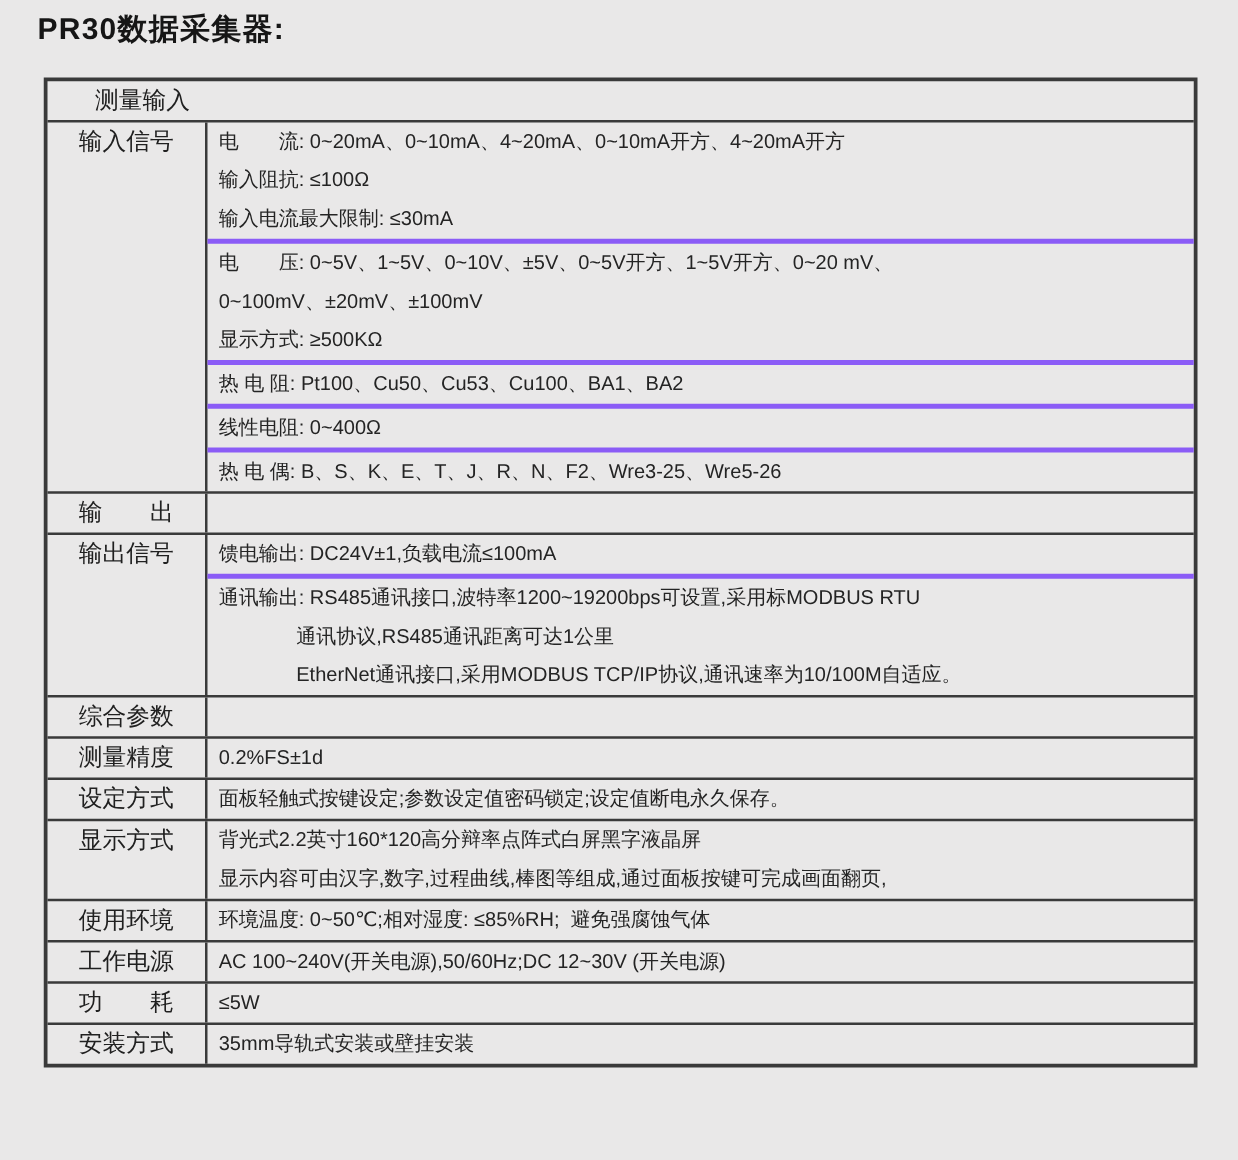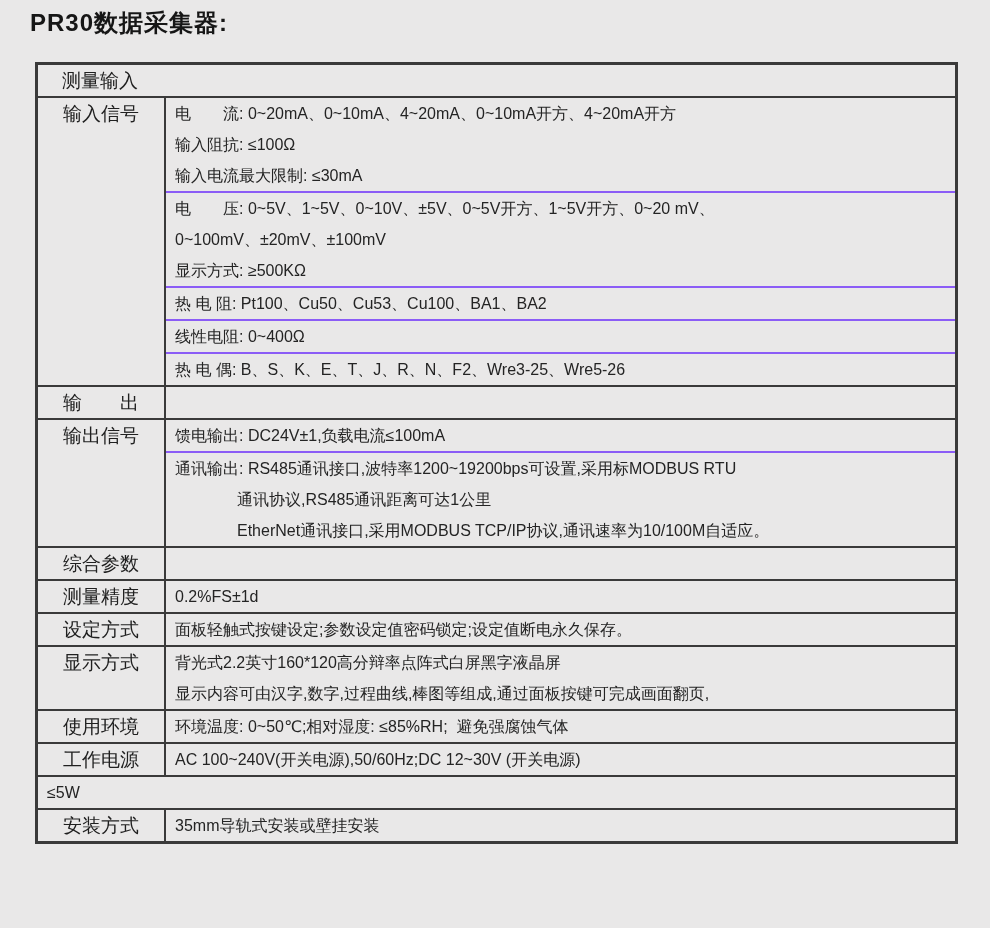--- a/index.html
+++ b/index.html
@@ -26,27 +26,27 @@
   .trow + .trow{border-top:2px solid #3a3a3a;}
   .lcell{
     flex:0 0 126px;max-width:126px;
     border-right:2px solid #3a3a3a;
     display:flex;justify-content:center;align-items:flex-start;
     font-size:19px;line-height:31px;white-space:pre;
     color:#202020;
   }
   .lcell-full{
     flex:1;
-    padding-left:24px;
+    padding-left:38px;
     font-size:19px;line-height:31px;white-space:pre;
     color:#202020;
   }
   .rcol{flex:1;min-width:0;display:flex;flex-direction:column;}
   .subrow{overflow:hidden;}
-  .subrow + .subrow{border-top:2px solid #8b5cf6;}
+  .subrow + .subrow{border-top:4px solid #8b5cf6;}
   .line{
     font-size:16px;line-height:31px;min-height:31px;
     padding-left:9px;white-space:pre;overflow:hidden;
     color:#242424;
   }
   .line.indent{padding-left:71px;}
 </style>
 </head>
 <body>
 
@@ -144,20 +144,21 @@
     </div>
     <div class="trow">
       <div class="lcell">工作电源</div>
       <div class="rcol">
         <div class="subrow">
           <div class="line">AC 100~240V(开关电源),50/60Hz;DC 12~30V (开关电源)</div>
         </div>
       </div>
     </div>
     <div class="trow">
+      <div class="lcell">功　　耗</div>
       <div class="rcol">
         <div class="subrow">
           <div class="line">≤5W</div>
         </div>
       </div>
     </div>
     <div class="trow">
       <div class="lcell">安装方式</div>
       <div class="rcol">
         <div class="subrow">

